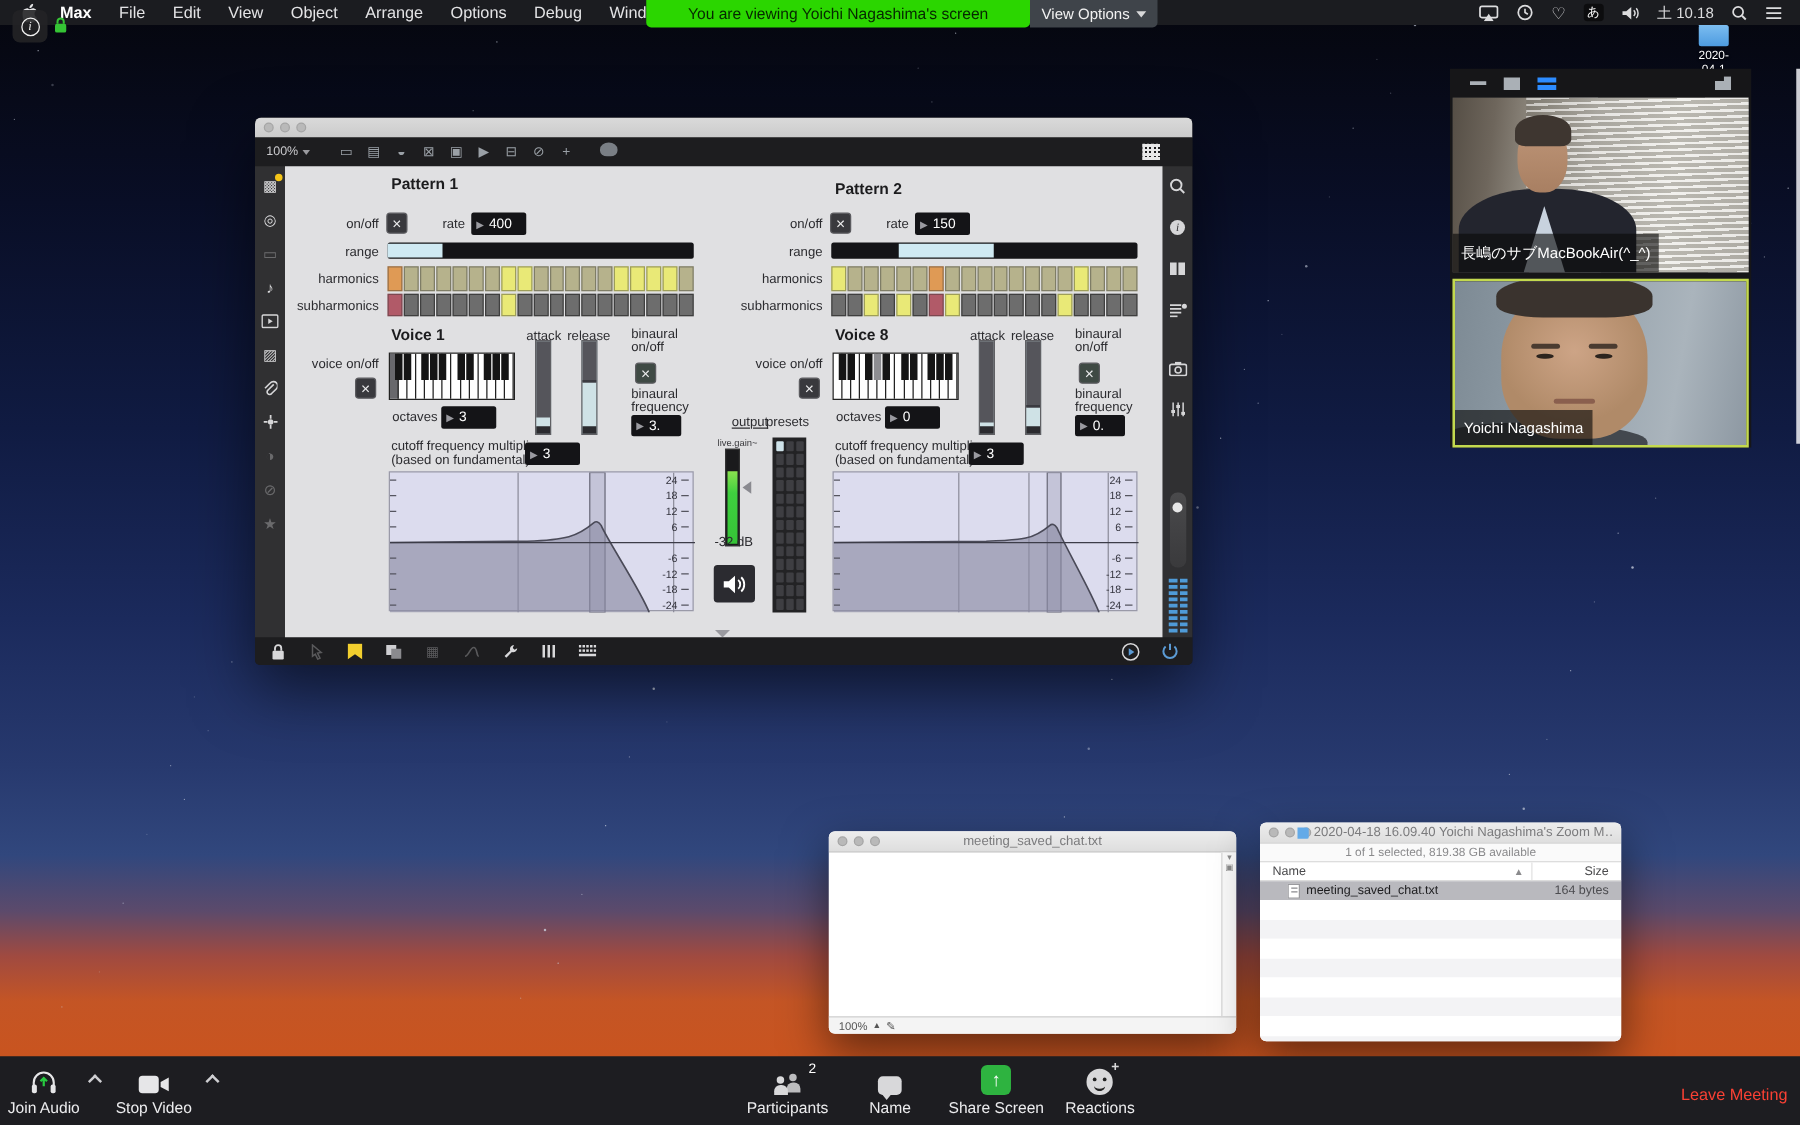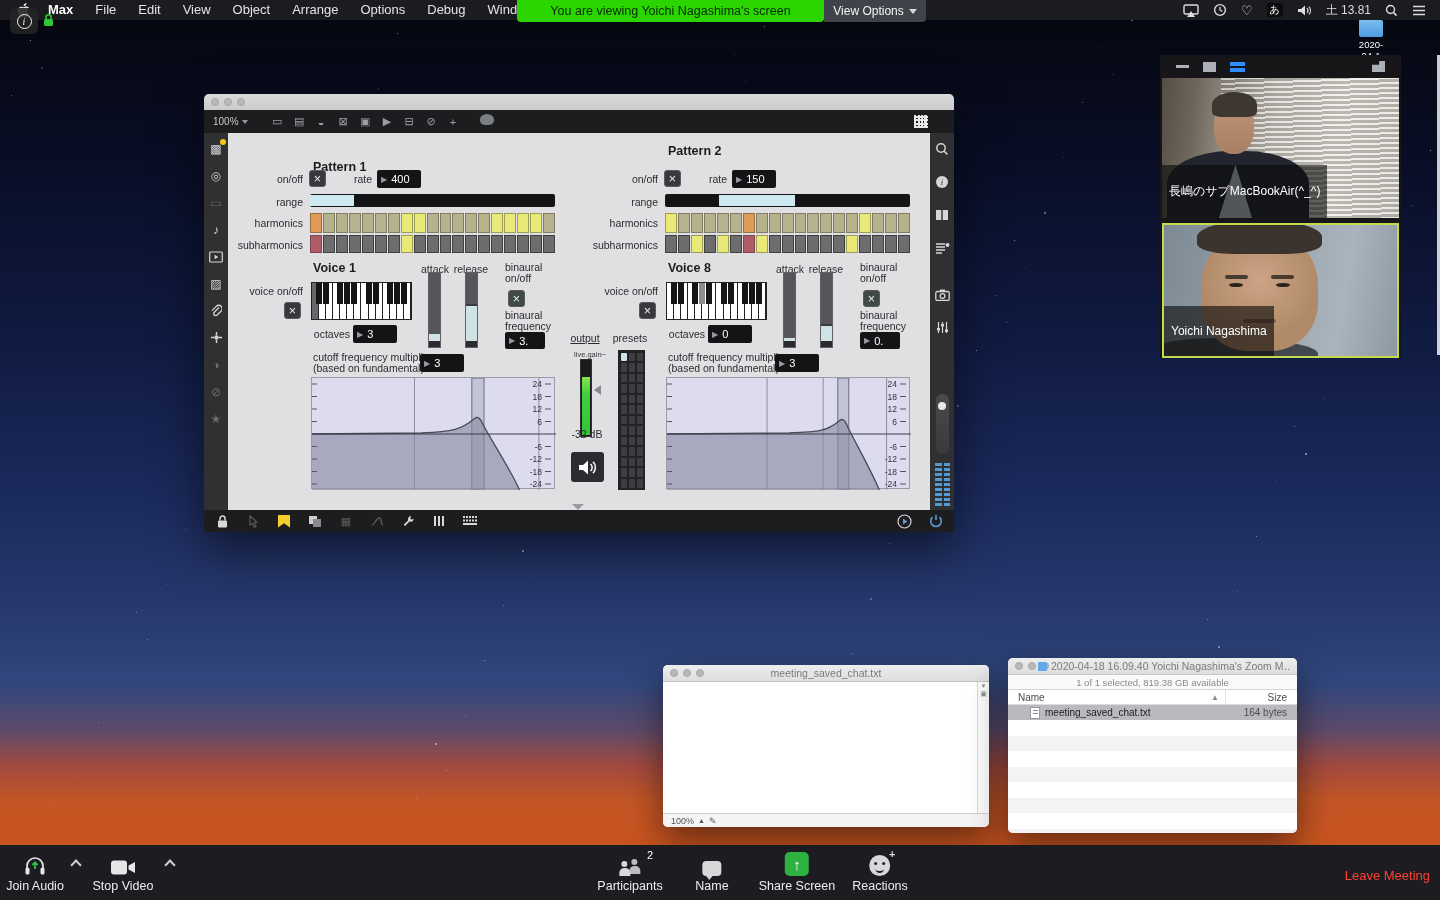--- a/index.html
+++ b/index.html
@@ -107,21 +107,21 @@
   #zoom-panel{position:absolute;left:1160px;top:55px;width:241px;height:303px;background:#161618;z-index:20;}
   #zp-header{position:absolute;left:0;top:0;right:0;height:23px;display:flex;align-items:center;gap:14px;padding-left:16px;}
   .zp-min{width:13px;height:3px;background:#aab0b6;}
   .zp-sq{width:13px;height:10px;background:#aab0b6;}
   .zp-gallery{display:flex;flex-direction:column;gap:2px;}
   .zp-gallery i{display:block;width:15px;height:4px;background:#2d8cff;}
   .zp-corner{position:absolute;right:16px;top:6px;width:13px;height:11px;background:#aab0b6;clip-path:polygon(0 35%,55% 35%,55% 0,100% 0,100% 100%,0 100%);}
   .video{position:absolute;left:2px;right:2px;overflow:hidden;background:#333;}
   #video-1{top:23px;height:140px;}
   #video-2{top:168px;height:135px;border:2px solid #c3d94e;}
-  .vtag{position:absolute;left:0;bottom:0;background:rgba(10,10,10,.62);color:#fff;font-size:12px;padding:18px 7px;white-space:nowrap;}
+  .vtag{position:absolute;left:0;bottom:0;background:rgba(10,10,10,.62);color:#fff;font-size:12px;padding:7px 7px;white-space:nowrap;}
   
   #v1-bg{position:absolute;inset:0;background:linear-gradient(97deg,#554e45 0%,#6e665c 14%,#8e887e 26%,#c7c4bd 46%,#e3e1da 72%,#cfccc5 100%);}
   #v1-blinds{position:absolute;left:25%;top:0;right:0;bottom:0;background:repeating-linear-gradient(178deg,rgba(255,255,255,.55) 0 2px,rgba(110,108,100,.35) 2px 5px);}
   #v1-torso{position:absolute;left:2%;bottom:-4%;width:60%;height:52%;background:#23252e;border-radius:45% 45% 0 0;}
   #v1-shirt{position:absolute;left:24%;bottom:0;width:14%;height:38%;background:#c8d2de;clip-path:polygon(50% 0,100% 100%,0 100%);}
   #v1-head{position:absolute;left:22%;top:14%;width:17%;height:40%;background:linear-gradient(#bf9678,#a87f62);border-radius:46% 46% 44% 44%;}
   #v1-hair{position:absolute;left:21%;top:10%;width:19%;height:18%;background:#3e3630;border-radius:50% 50% 20% 20%;}
   
   #v2-bg{position:absolute;inset:0;background:linear-gradient(100deg,#7d8a94 0%,#93a0aa 40%,#aab4bc 75%,#8d98a2 100%);}
   #v2-face{position:absolute;left:16%;top:4%;width:50%;height:92%;background:radial-gradient(60% 55% at 50% 42%,#cda486,#b08a68 85%);border-radius:46% 46% 40% 40%;}
@@ -314,21 +314,21 @@
           </svg>
         </span>
       <span class="mbi" style="color:#dcdcde;font-size:13px;">♡</span>
       <span class="mbi ime">あ</span>
       <span class="mbi">
           <svg width="15" height="13" viewBox="0 0 15 13">
             <path d="M1 5h3l4-3.5v10L4 8H1z" fill="#dcdcde"></path>
             <path d="M10 4.2a3.4 3.4 0 0 1 0 4.6M12 2.6a6 6 0 0 1 0 7.8" stroke="#dcdcde" stroke-width="1.2" fill="none"></path>
           </svg>
         </span>
-      <span class="mbi" id="mb-clock">土 13.81</span>
+      <span class="mbi" id="mb-clock">土 10.18</span>
       <span class="mbi">
           <svg width="13" height="13" viewBox="0 0 13 13">
             <circle cx="5.5" cy="5.5" r="4" fill="none" stroke="#dcdcde" stroke-width="1.4"></circle>
             <path d="M8.6 8.6l3 3" stroke="#dcdcde" stroke-width="1.5"></path>
           </svg>
         </span>
       <span class="mbi">
           <svg width="14" height="11" viewBox="0 0 14 11">
             <path d="M1 1.5h12M1 5.5h12M1 9.5h12" stroke="#dcdcde" stroke-width="1.5"></path>
           </svg>
@@ -473,21 +473,21 @@
           <div class="mbar"></div>
           <div class="mbar"></div>
           <div class="mbar"></div>
           <div class="mbar"></div>
         </div>
       </div>
 
     <div id="max-canvas">
 
       <div class="pvcol" style="position:absolute;left:2px;top:7px;width:332px;height:362px;">
-          <div class="ptitle" style="left:83px;top:20px;">Pattern 1</div>
+          <div class="ptitle" style="left:83px;top:0;">Pattern 1</div>
           <div class="lbl rlbl" style="left:0px;top:34px;width:73px;">on/off</div>
           <div class="xtog" style="left:79px;top:30px;">×</div>
           <div class="lbl rlbl" style="left:100px;top:34px;width:42px;">rate</div>
           <div class="numbox" style="left:147px;top:30px;width:44px;"><span class="tri">▶</span>400</div>
           <div class="lbl rlbl" style="left:0px;top:57px;width:73px;">range</div>
           <div class="hslider" style="left:80px;top:54px;width:245px;">
     <div class="hfill" style="left:0%;width:18%;"></div>
           </div>
           <div class="lbl rlbl" style="left:0px;top:78px;width:73px;">harmonics</div>
           <div class="cellrow" style="left:80px;top:73px;width:245px;height:20px;">
@@ -744,21 +744,21 @@
               <line x1="233" y1="68.5" x2="239" y2="68.5" stroke="#55555f" stroke-width="1"></line>
               <text x="230" y="84" font-size="8.5" fill="#33333d" text-anchor="end" font-family="Liberation Sans,sans-serif">-12</text>
               <line x1="233" y1="81" x2="239" y2="81" stroke="#55555f" stroke-width="1"></line>
               <text x="230" y="96.5" font-size="8.5" fill="#33333d" text-anchor="end" font-family="Liberation Sans,sans-serif">-18</text>
               <line x1="233" y1="93.5" x2="239" y2="93.5" stroke="#55555f" stroke-width="1"></line>
               <text x="230" y="109" font-size="8.5" fill="#33333d" text-anchor="end" font-family="Liberation Sans,sans-serif">-24</text>
               <line x1="233" y1="106" x2="239" y2="106" stroke="#55555f" stroke-width="1"></line>
     </svg></div>
         </div>
 
-      <div class="lbl" style="left:327px;top:200px;width:60px;text-align:center;text-decoration:underline;">output</div>
+      <div class="lbl" style="left:342px;top:200px;width:60px;text-align:center;text-decoration:underline;">output</div>
       <div class="lbl" style="left:336px;top:216px;width:52px;text-align:center;font-size:7.5px;color:#3a3a3e;">live.gain~</div>
       <div id="gain-meter" style="left:352px;top:226px;">
           <div id="gain-green"></div>
         </div>
       <div id="gain-tri" style="left:366px;top:252px;"></div>
       <div class="lbl" style="left:330px;top:296px;width:58px;text-align:center;">-32 dB</div>
       <div id="speaker-btn" style="left:343px;top:319px;">
         <svg width="20" height="17" viewBox="0 0 20 17">
             <path d="M1 6h4l5-4.5v14L5 11H1z" fill="#fff"></path>
             <path d="M12.5 5a4.5 4.5 0 0 1 0 7M15 2.8a8 8 0 0 1 0 11.4" stroke="#fff" stroke-width="1.5" fill="none"></path>

